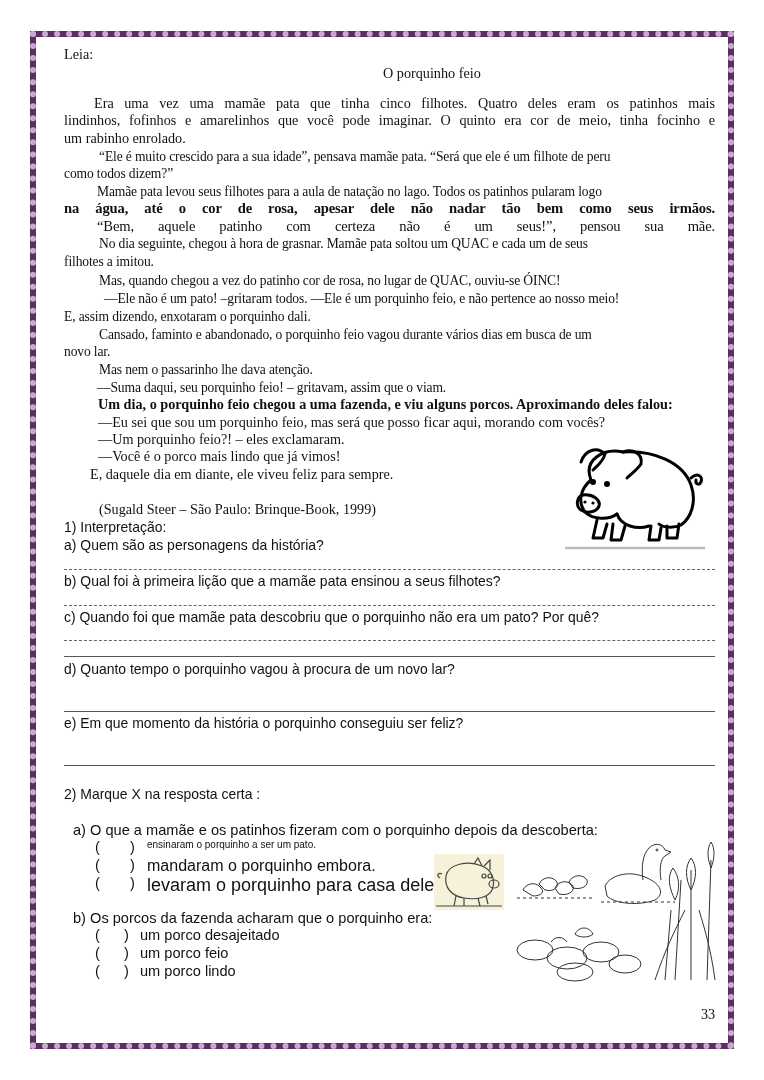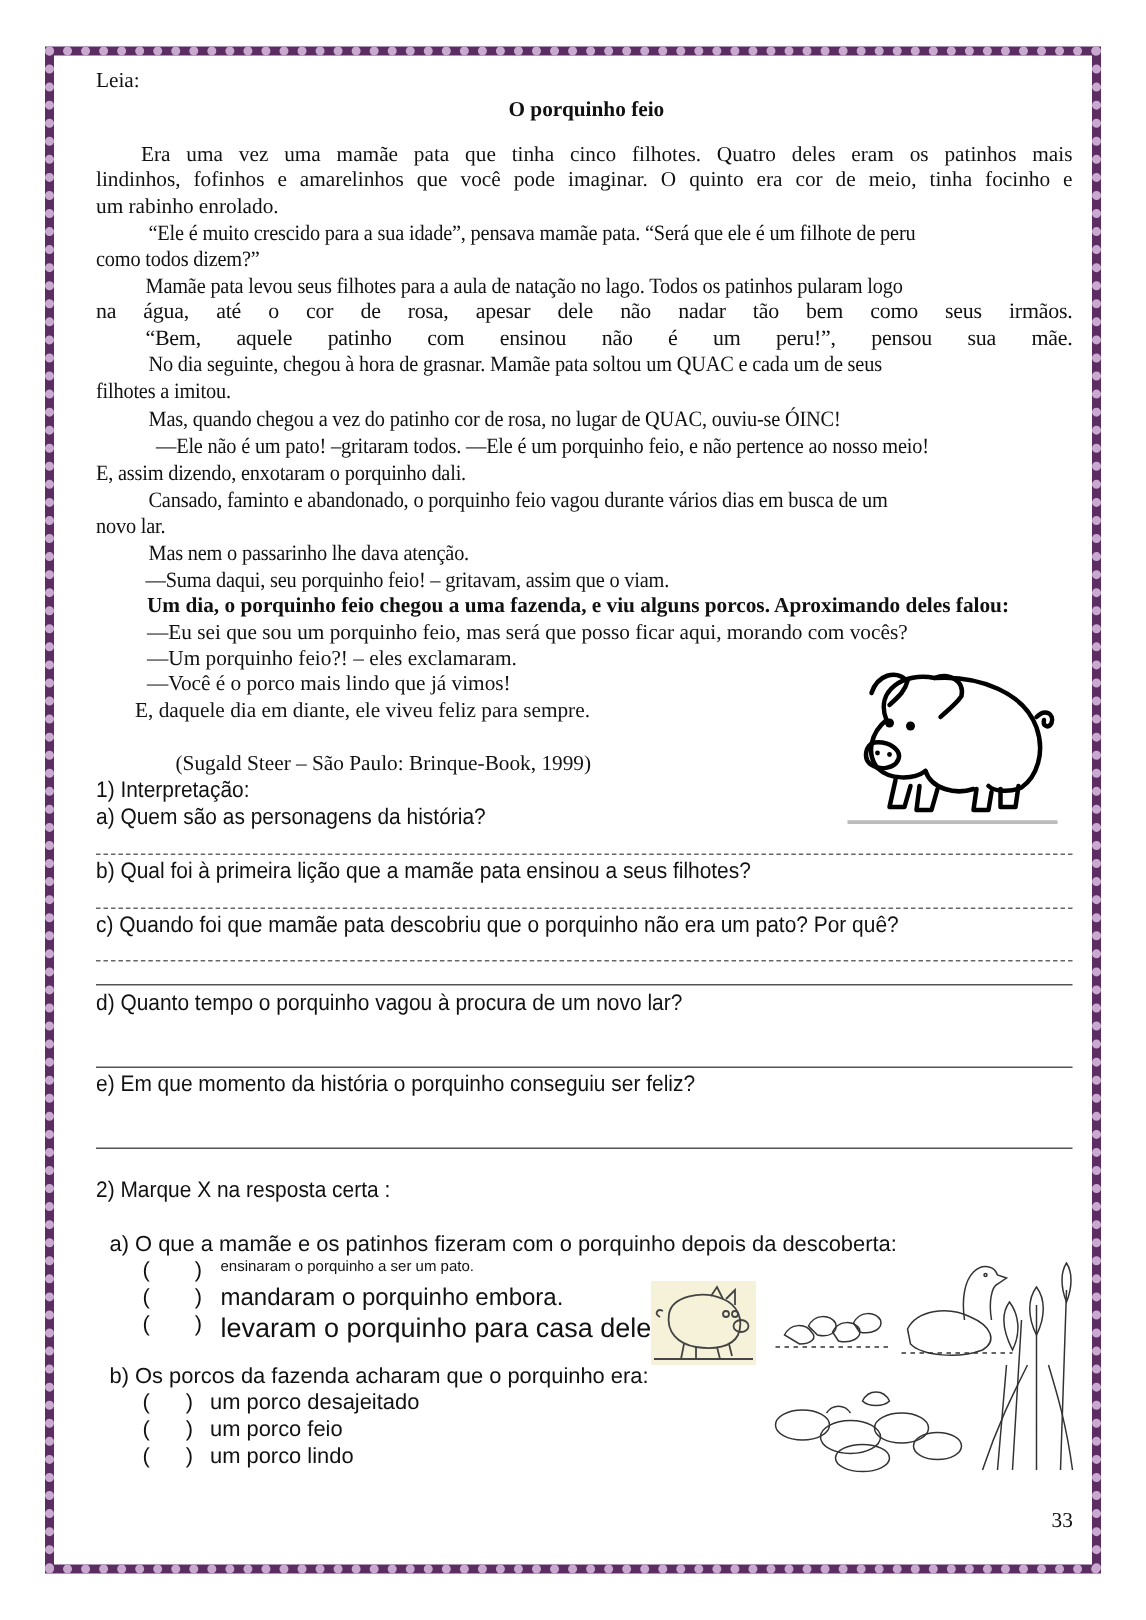--- a/index.html
+++ b/index.html
@@ -14,21 +14,21 @@
     content: ""; position: absolute; inset: -6px;
     border: 6px dotted #c9a9cf; pointer-events: none;
   }
   .serif { font-family: "Liberation Serif", "DejaVu Serif", serif; color: #111; }
   .sans { font-family: "Liberation Sans", "DejaVu Sans", sans-serif; color: #111; }
   .abs { position: absolute; white-space: nowrap; }
   .s14 { font-size: 14.2px; }
   .sn { font-size: 14.6px; letter-spacing: -0.15px; }
   .narrow { transform-origin: left top; transform: scaleX(0.93); }
   .just { text-align: justify; text-align-last: justify; white-space: nowrap; }
-  .title { font-weight: bold; }
+  .title { font-weight: normal; margin-left: 44px; }
   .ansline {
     position: absolute; left: 64px; width: 651px; height: 0;
     border-top: 1px solid #555;
   }
   .ansline.dashed { border-top: 1px dashed #666; }
   .pig-img { position: absolute; }
 </style>
 </head>
 <body>
 
@@ -38,40 +38,40 @@
 <div class="abs serif s14 title" style="left:339px;top:65px;">O porquinho feio</div>
 
 <div>
   <div class="abs serif s14 just" style="left:94px;top:95px;width:621px;">Era uma vez uma mamãe pata que tinha cinco filhotes. Quatro deles eram os patinhos mais</div>
   <div class="abs serif s14 just" style="left:64px;top:112px;width:651px;">lindinhos, fofinhos e amarelinhos que você pode imaginar. O quinto era cor de meio, tinha focinho e</div>
   <div class="abs serif s14" style="left:64px;top:130px;">um rabinho enrolado.</div>
 
   <div class="abs serif sn narrow" style="left:99px;top:148px;">“Ele é muito crescido para a sua idade”, pensava  mamãe pata. “Será que ele é um filhote de peru</div>
   <div class="abs serif sn narrow" style="left:64px;top:165px;">como todos dizem?”</div>
   <div class="abs serif sn narrow" style="left:97px;top:183px;">Mamãe pata levou seus filhotes para a aula de natação no lago. Todos os patinhos pularam logo</div>
-  <div class="abs serif sn just" style="left:64px;top:200px;width:651px;">na água, até o cor de rosa, apesar dele não nadar tão bem como seus irmãos.</div>
-  <div class="abs serif sn just" style="left:97px;top:218px;width:618px;">“Bem, aquele patinho com ensinou não é um peru!”, pensou sua mãe.</div>
+  <div class="abs serif sn just" style="left:64px;top:200px;width:651px;font-weight:bold;">na água, até o cor de rosa, apesar dele não nadar tão bem como seus irmãos.</div>
+  <div class="abs serif sn just" style="left:97px;top:218px;width:618px;">“Bem, aquele patinho com certeza não é um seus!”, pensou sua mãe.</div>
   <div class="abs serif sn narrow" style="left:99px;top:235px;">No dia seguinte, chegou à hora de grasnar. Mamãe pata soltou um QUAC e cada um de seus</div>
   <div class="abs serif sn narrow" style="left:64px;top:253px;">filhotes a imitou.</div>
 
   <div class="abs serif sn narrow" style="left:99px;top:272px;">Mas, quando chegou a vez do patinho cor de rosa, no lugar de QUAC, ouviu-se ÓINC!</div>
   <div class="abs serif sn narrow" style="left:104px;top:290px;">—Ele não é um pato! –gritaram todos. —Ele é um porquinho feio, e não pertence ao nosso meio!</div>
   <div class="abs serif sn narrow" style="left:64px;top:308px;">E, assim dizendo, enxotaram o porquinho dali.</div>
   <div class="abs serif sn narrow" style="left:99px;top:326px;">Cansado, faminto e abandonado, o porquinho feio vagou durante vários dias em busca de um</div>
   <div class="abs serif sn narrow" style="left:64px;top:343px;">novo lar.</div>
   <div class="abs serif sn narrow" style="left:99px;top:361px;">Mas nem o passarinho lhe dava atenção.</div>
   <div class="abs serif sn narrow" style="left:97px;top:379px;">—Suma daqui, seu porquinho feio! – gritavam, assim que o viam.</div>
 
   <div class="abs serif s14" style="left:98px;top:396px;font-weight:bold;">Um dia, o porquinho feio chegou a uma fazenda, e viu alguns porcos. Aproximando deles falou:</div>
   <div class="abs serif s14" style="left:98px;top:414px;">—Eu sei que sou um porquinho feio, mas será que posso ficar aqui, morando com vocês?</div>
   <div class="abs serif s14" style="left:98px;top:431px;text-align:right;">—Um porquinho feio?! – eles exclamaram.</div>
   <div class="abs serif s14" style="left:98px;top:448px;">—Você é o porco mais lindo que já vimos!</div>
   <div class="abs serif s14" style="left:90px;top:466px;">E, daquele dia em diante, ele viveu feliz para sempre.</div>
 
-  <div class="abs serif s14" style="left:99px;top:501px;margin-left:18px;">(Sugald Steer – São Paulo: Brinque-Book, 1999)</div>
+  <div class="abs serif s14" style="left:99px;top:501px;">(Sugald Steer – São Paulo: Brinque-Book, 1999)</div>
 </div>
 
 <svg class="pig-img" style="left:563px;top:440px;" width="145" height="112" viewBox="0 0 145 112">
   <g fill="none" stroke="#000" stroke-width="3" stroke-linecap="round" stroke-linejoin="round">
     <path d="M28 40 C20 20 40 8 60 12 C90 10 120 22 128 45 C134 62 128 78 118 85 C112 88 100 88 96 84"></path>
     <path d="M18 22 C22 10 34 6 42 14 C40 22 34 26 30 30"></path>
     <path d="M60 12 C70 8 80 14 78 24 C74 30 68 34 64 38"></path>
     <path d="M28 40 C18 48 14 62 22 72 C30 80 46 80 54 74"></path>
     <path d="M20 55 C14 56 12 66 18 70 C24 74 34 72 36 66 C38 60 30 54 20 55 Z"></path>
     <path d="M54 74 C58 86 74 90 86 86"></path>

